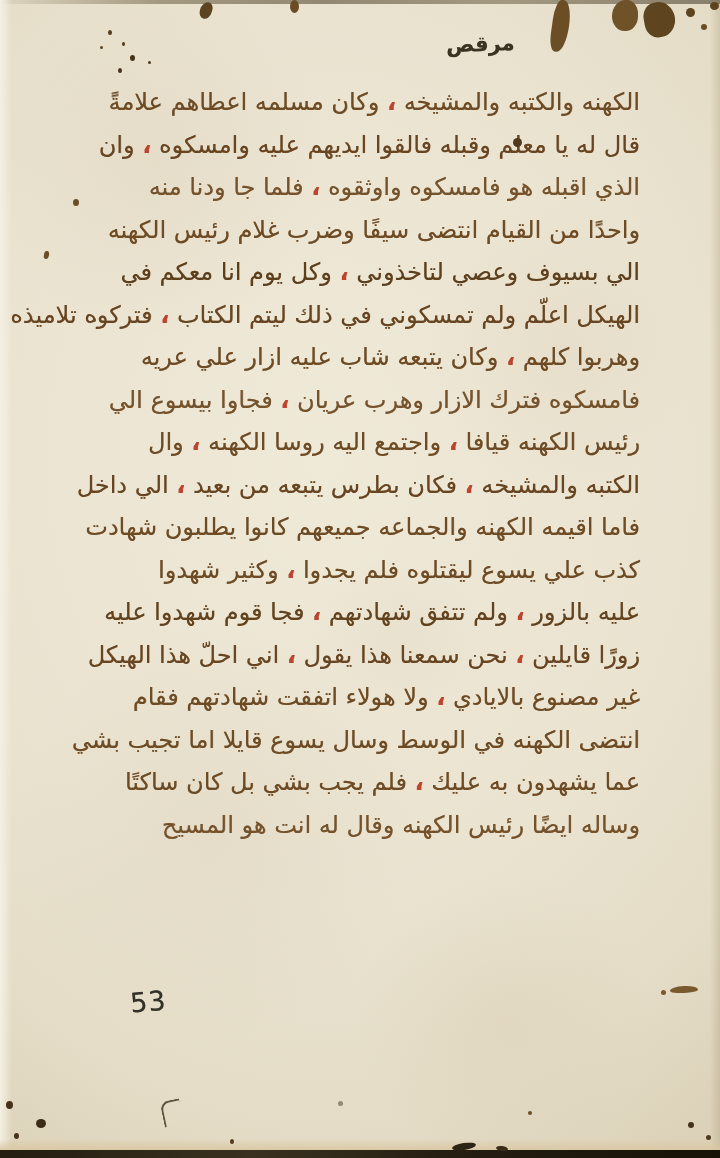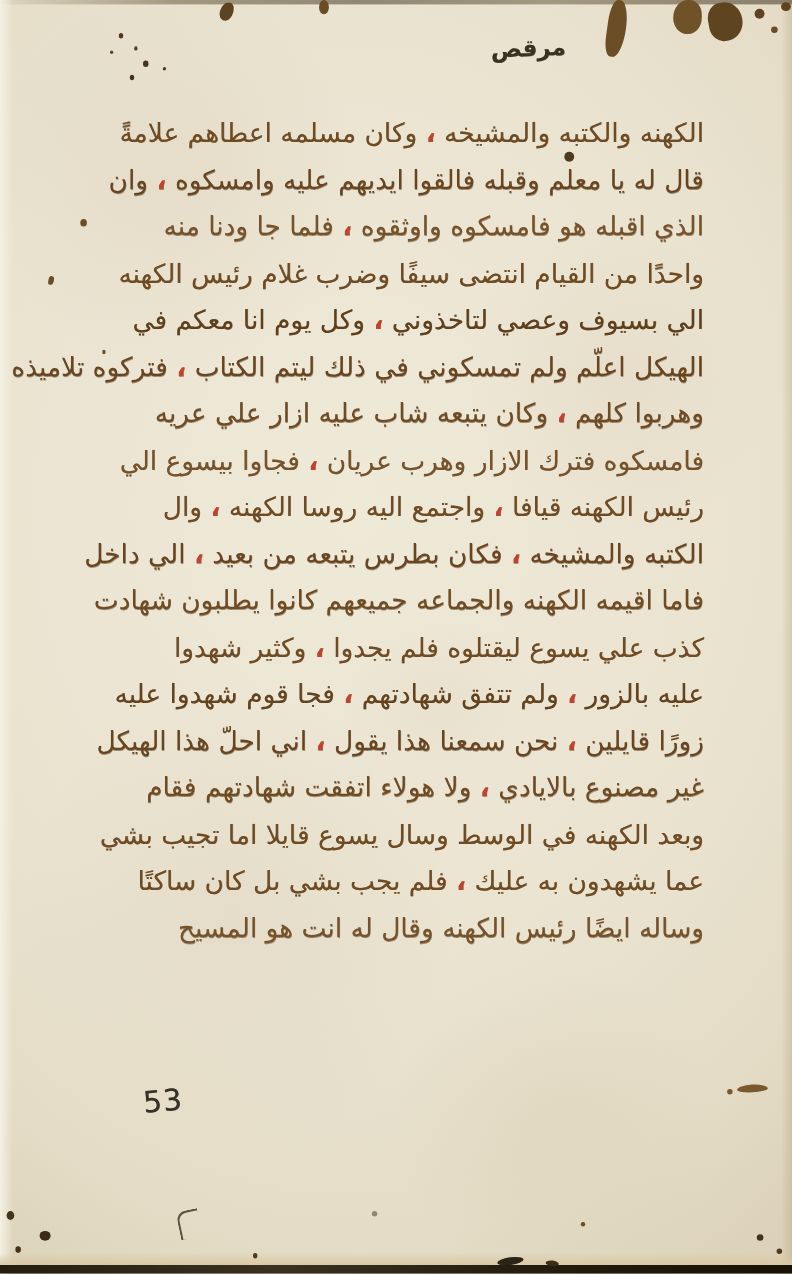--- a/index.html
+++ b/index.html
@@ -36,21 +36,21 @@
     background:linear-gradient(to right,#241d10,#3a3120 35%,#241d10 65%,#171106);}
   
   .header{
     position:absolute;top:32px;right:206px;
     font-size:21px;font-weight:bold;color:#3a3322;
     letter-spacing:.5px;transform:rotate(-2deg);
     text-shadow:.3px .3px .4px rgba(40,30,10,.5);
   }
   
   .textblock{
-    position:absolute;top:100px;right:80px;width:548px;
+    position:absolute;top:81px;right:80px;width:548px;
     direction:rtl;text-align:right;
     font-size:24px;line-height:42.5px;
     color:var(--ink,#6e4b23);
     text-shadow:.3px .4px .4px rgba(70,45,15,.45);
   }
   .line{white-space:nowrap;}
   .line:nth-child(4n+2){color:#684520;}
   .line:nth-child(5n+3){color:#76522a;}
   .line:nth-child(5){color:#5d3f1c;}
   .line:nth-child(13){color:#63431d;}
@@ -99,21 +99,21 @@
       <div class="line">الهيكل اعلّم ولم تمسكوني في ذلك ليتم الكتاب <span class="red-mark">،</span> فتركوه تلاميذه</div>
       <div class="line">وهربوا كلهم <span class="red-mark">،</span> وكان يتبعه شاب عليه ازار علي عريه</div>
       <div class="line">فامسكوه فترك الازار وهرب عريان <span class="red-mark">،</span> فجاوا بيسوع الي</div>
       <div class="line">رئيس الكهنه قيافا <span class="red-mark">،</span> واجتمع اليه روسا الكهنه <span class="red-mark">،</span> وال</div>
       <div class="line">الكتبه والمشيخه <span class="red-mark">،</span> فكان بطرس يتبعه من بعيد <span class="red-mark">،</span> الي داخل</div>
       <div class="line">فاما اقيمه الكهنه والجماعه جميعهم كانوا يطلبون شهادت</div>
       <div class="line">كذب علي يسوع ليقتلوه فلم يجدوا <span class="red-mark">،</span> وكثير شهدوا</div>
       <div class="line">عليه بالزور <span class="red-mark">،</span> ولم تتفق شهادتهم <span class="red-mark">،</span> فجا قوم شهدوا عليه</div>
       <div class="line">زورًا قايلين <span class="red-mark">،</span> نحن سمعنا هذا يقول <span class="red-mark">،</span> اني احلّ هذا الهيكل</div>
       <div class="line">غير مصنوع بالايادي <span class="red-mark">،</span> ولا هولاء اتفقت شهادتهم فقام</div>
-      <div class="line">وبعد الكهنه في الوسط وسال يسوع قايلا اما تجيب بشي</div>
+      <div class="line">انتضى الكهنه في الوسط وسال يسوع قايلا اما تجيب بشي</div>
       <div class="line">عما يشهدون به عليك <span class="red-mark">،</span> فلم يجب بشي بل كان ساكتًا</div>
       <div class="line">وساله ايضًا رئيس الكهنه وقال له انت هو المسيح</div>
     </div>
 
   <div class="catchword-dash"></div>
   <div class="catchword-dot"></div>
 
   <div class="folio">53</div>
 
   <div class="pen-hook"></div>

